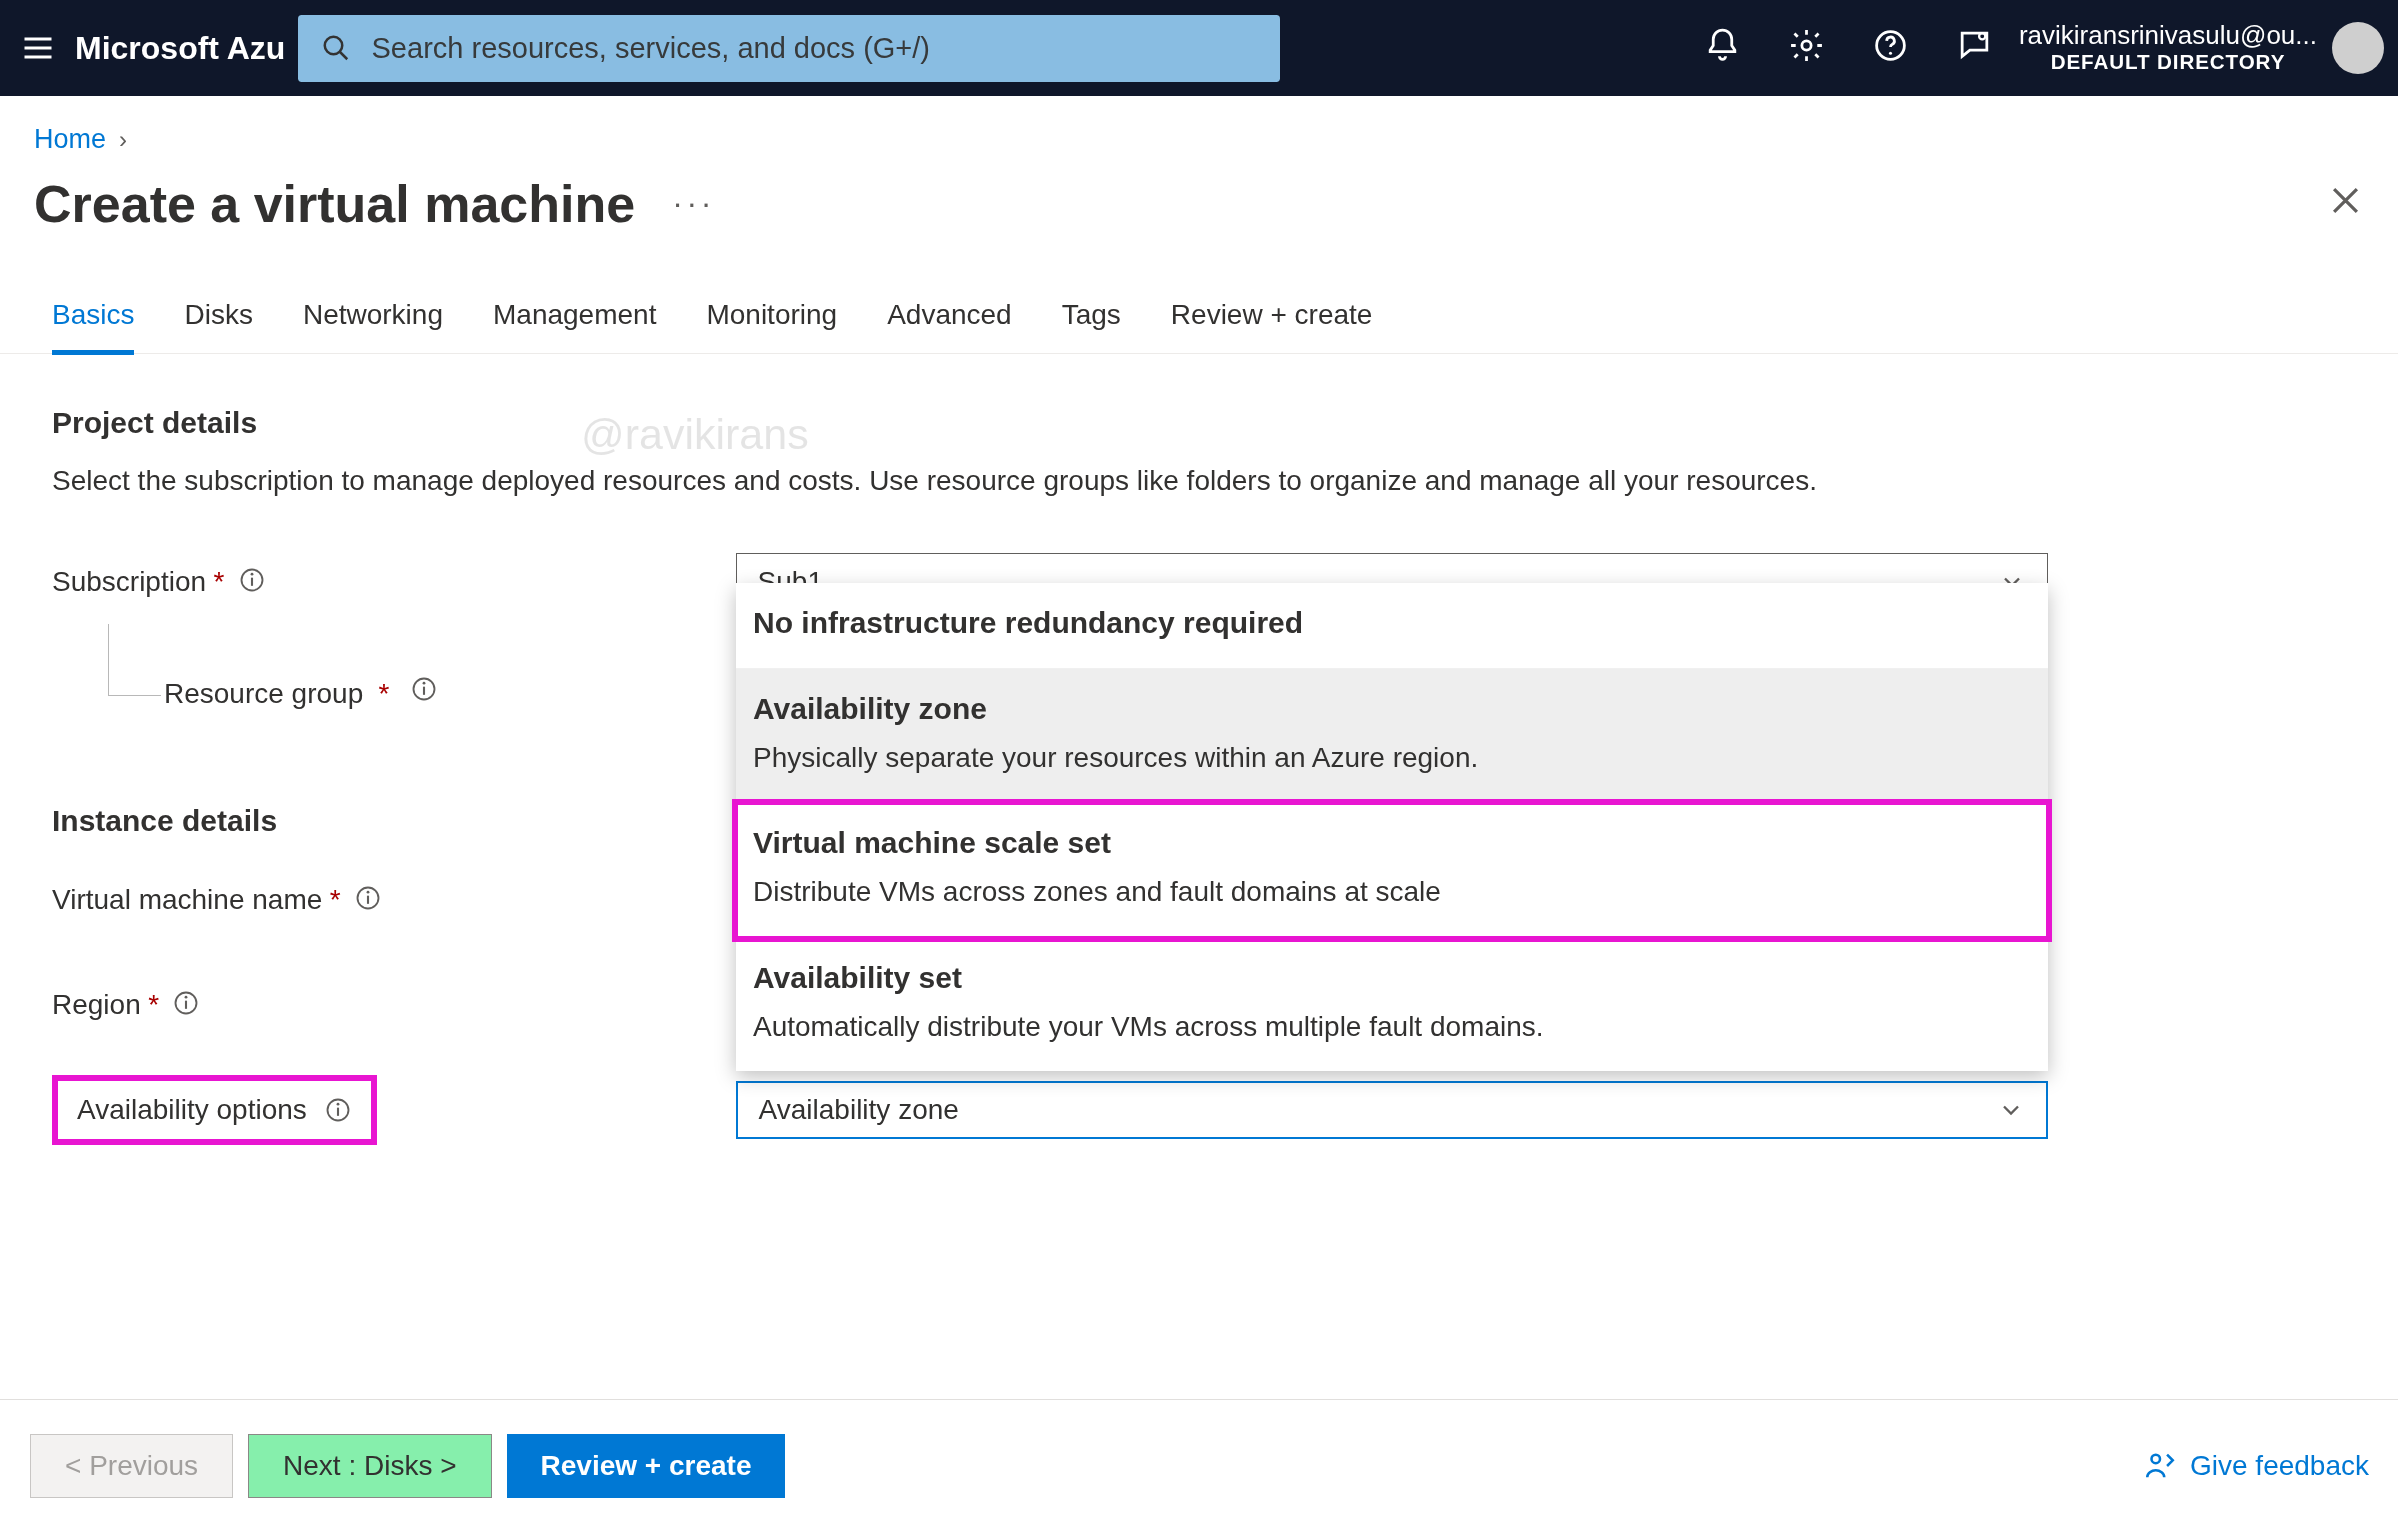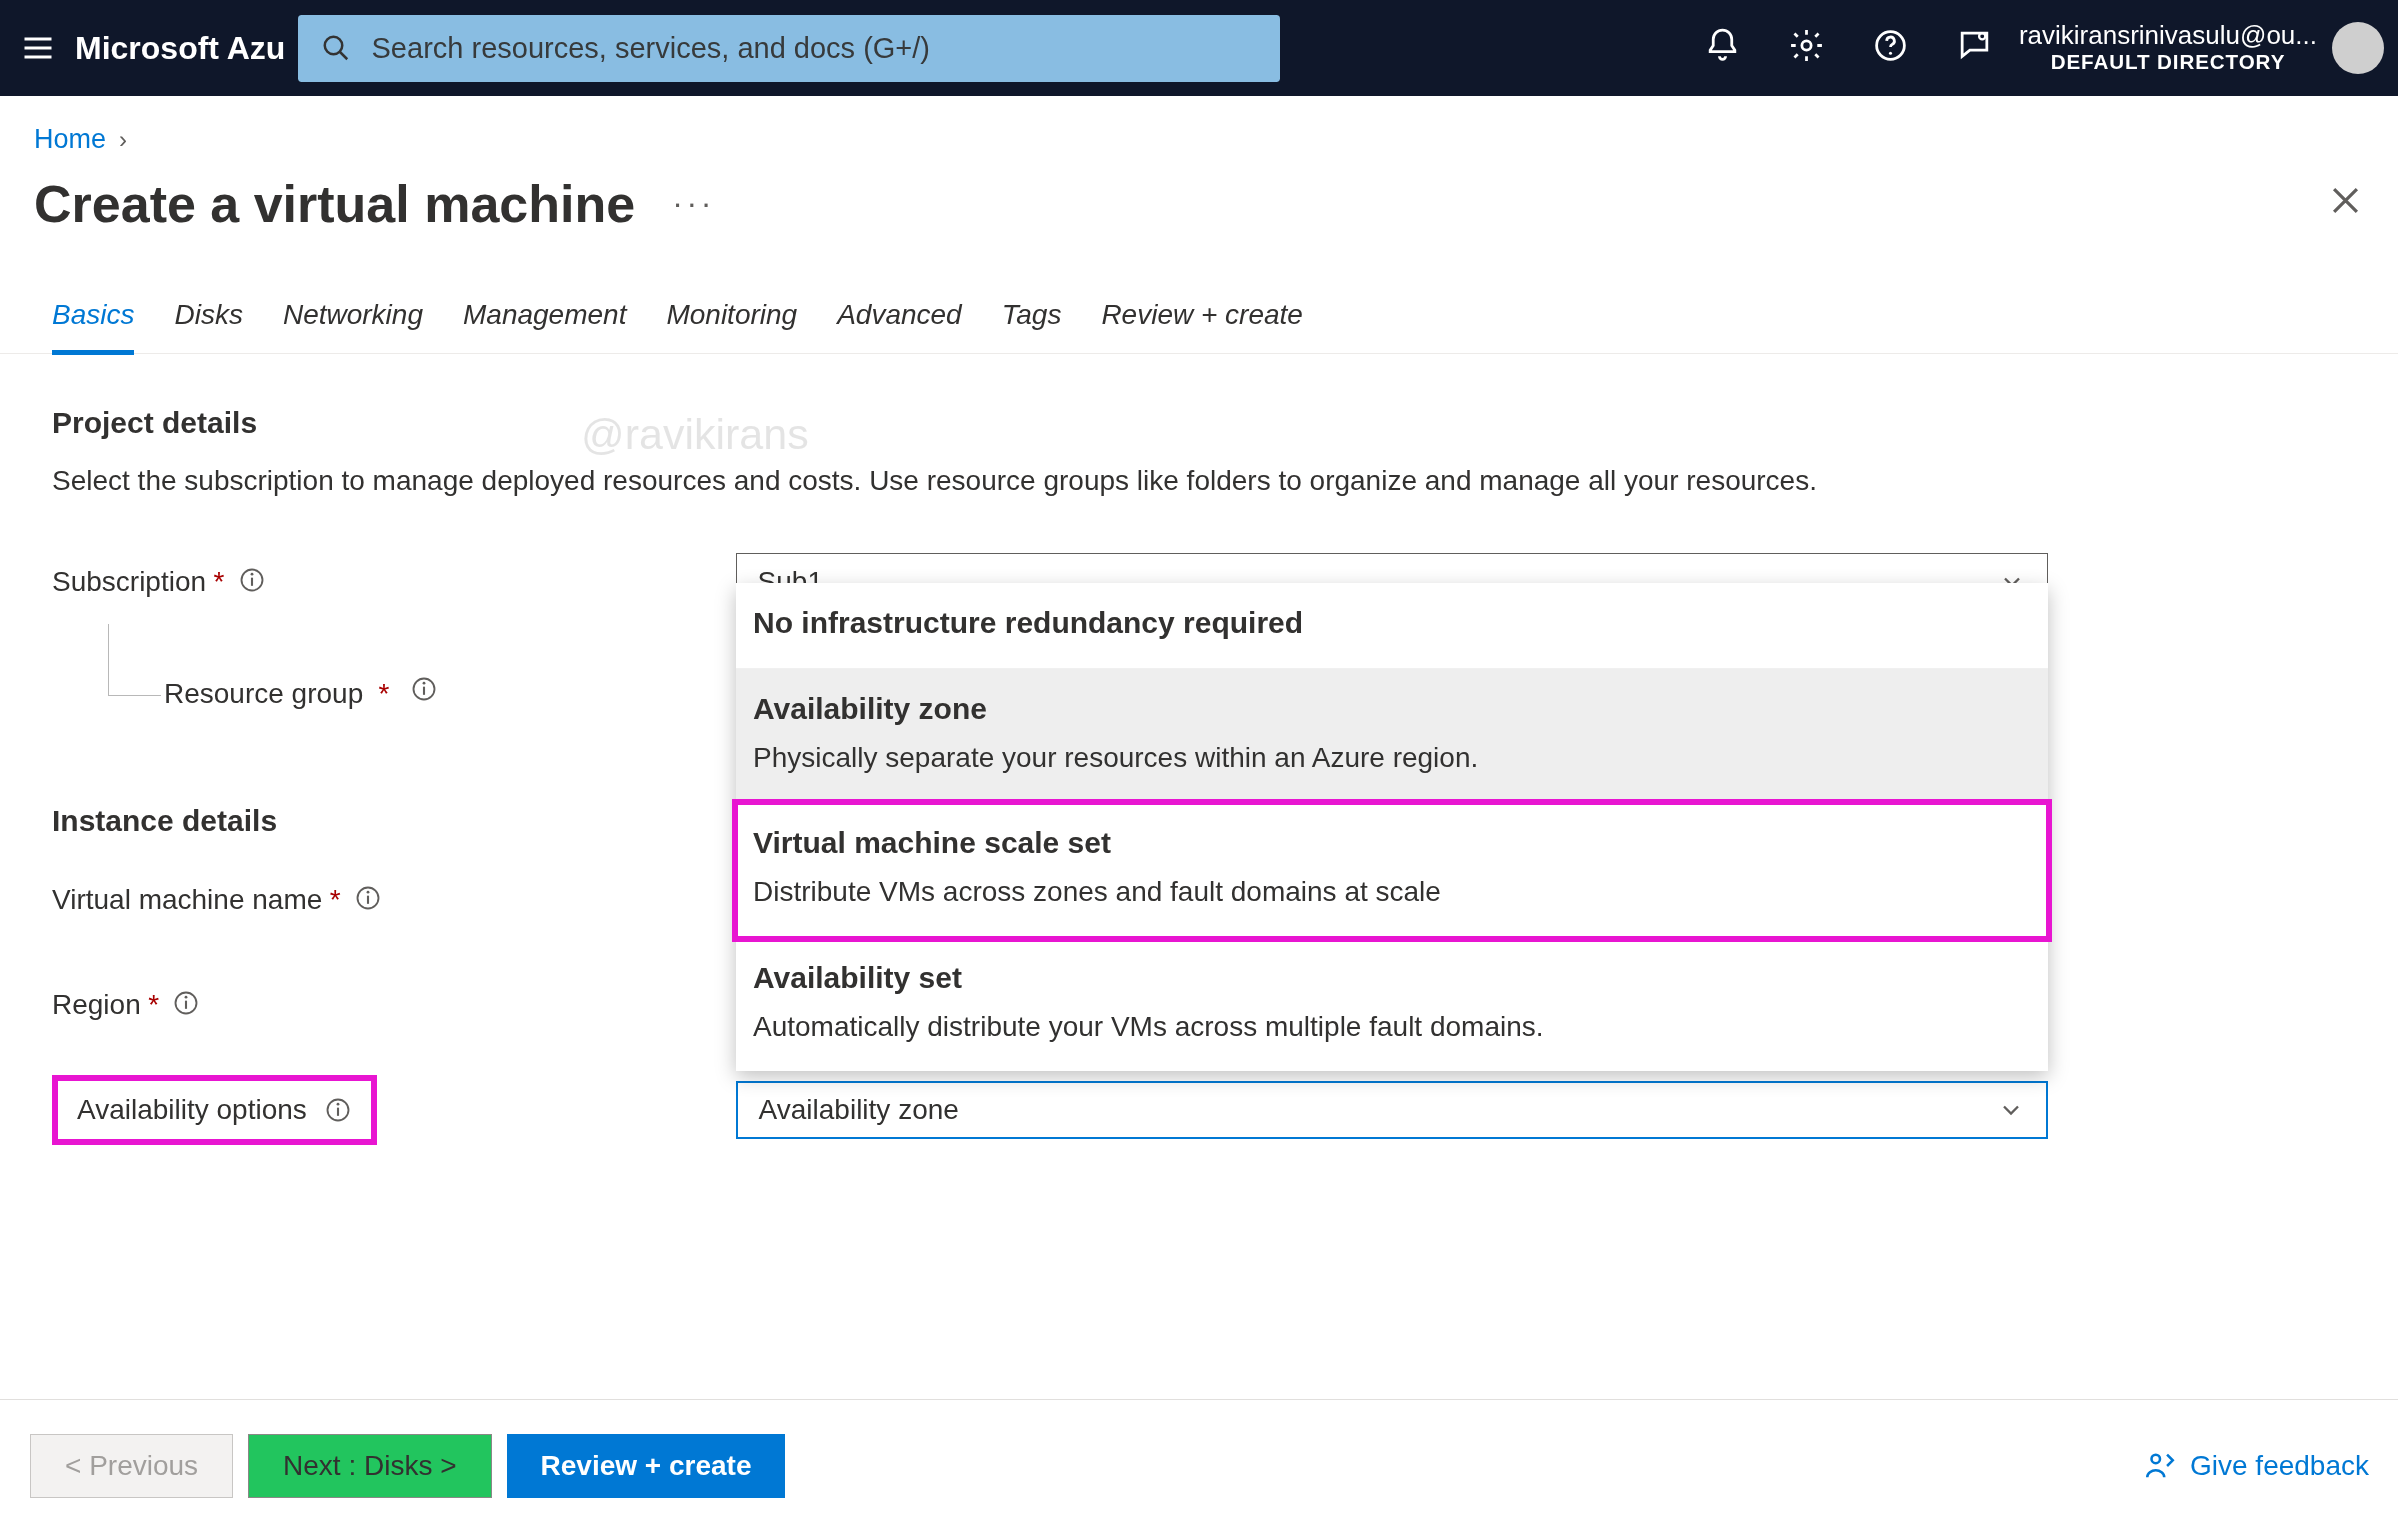--- a/index.html
+++ b/index.html
@@ -117,24 +117,23 @@
   }
   .close-x {
     margin-left: auto;
     color: #605e5c;
   }
   .close-x svg { width: 39px; height: 39px; }
 
   
   .tabs {
     display: flex;
-    gap: 40px;
+    gap: 50px;
     padding: 37px 52px 0;
     border-bottom: 1.9px solid #edebe9;
-    font-style: italic;
   }
   .tab {
     font-size: 28px;
     color: #323130;
     padding-bottom: 19px;
   }
   .tab.active {
     color: #0078d4;
     border-bottom: 5.6px solid #0078d4;
     margin-bottom: -1.9px;
@@ -267,21 +266,21 @@
     padding: 0 30px;
   }
   .btn {
     height: 64px;
     padding: 0 34px;
     font-size: 28px;
     display: flex;
     align-items: center;
     justify-content: center;
     border: 1.9px solid #8a8886;
-    background: #22c55e;
+    background: #86efac;
     margin-right: 15px;
   }
   .btn.disabled {
     color: #a19f9d;
     background: #f3f2f1;
     border-color: #c8c6c4;
   }
   .btn.primary {
     background: #0078d4;
     color: #ffffff;

